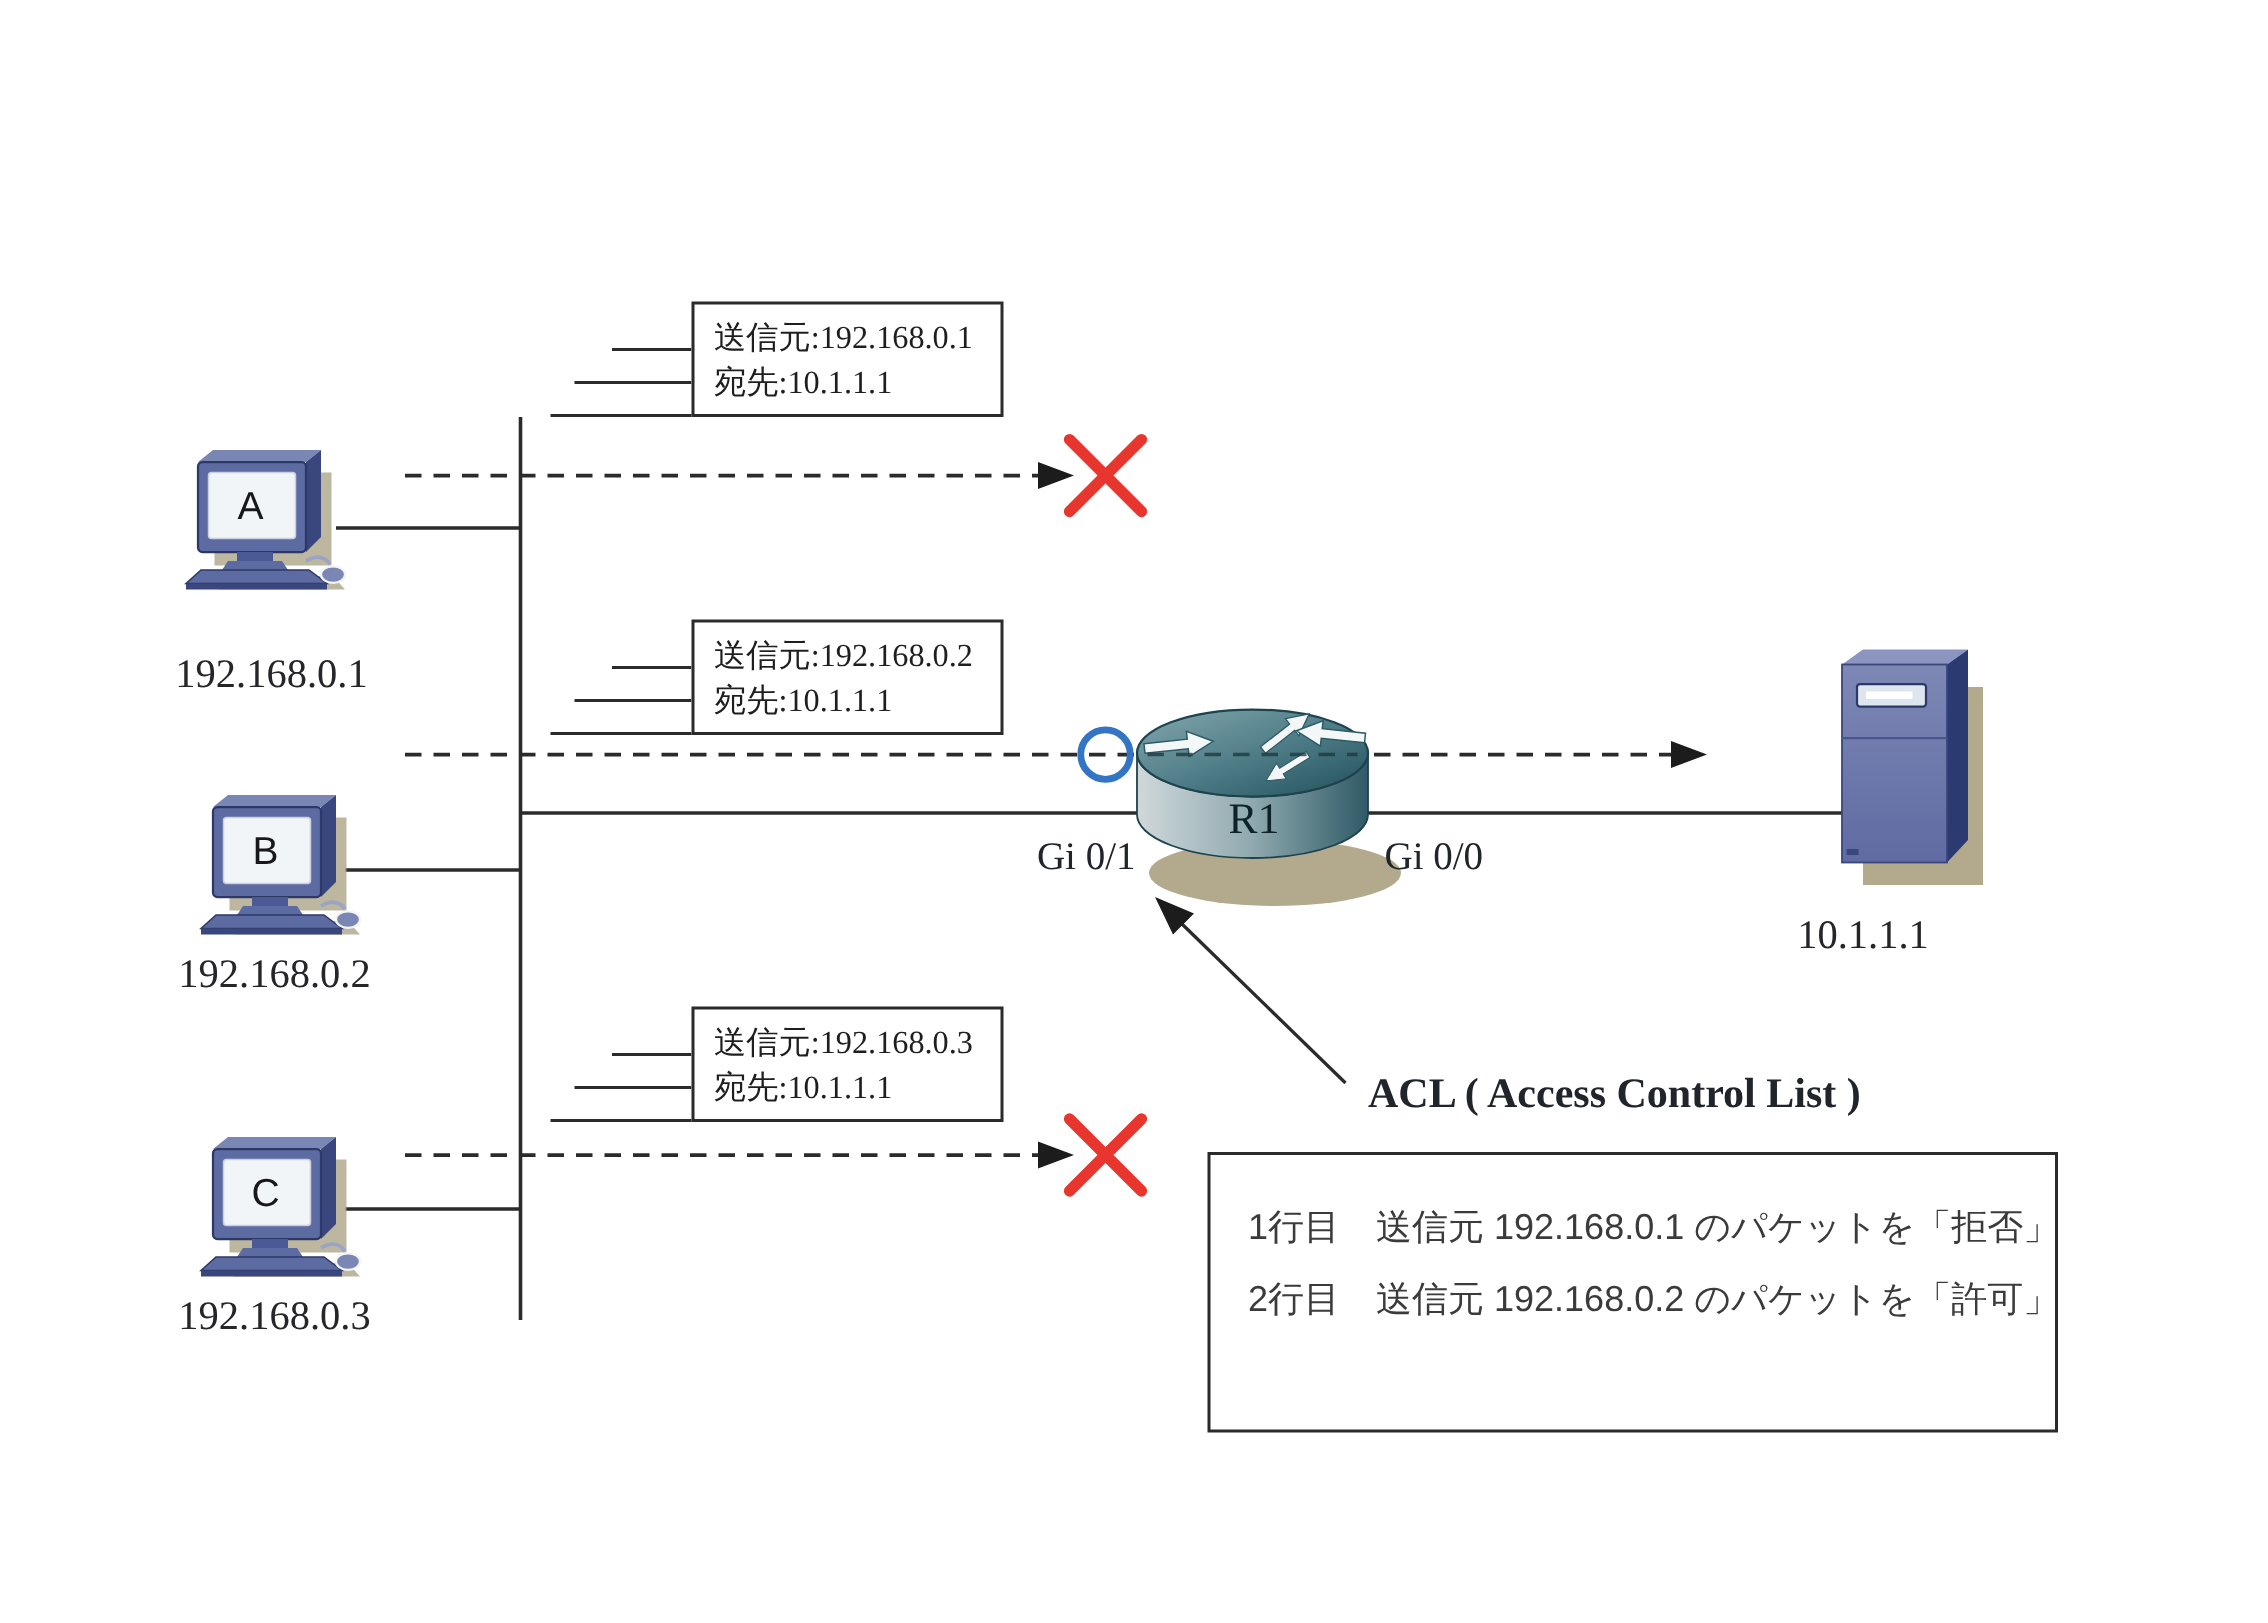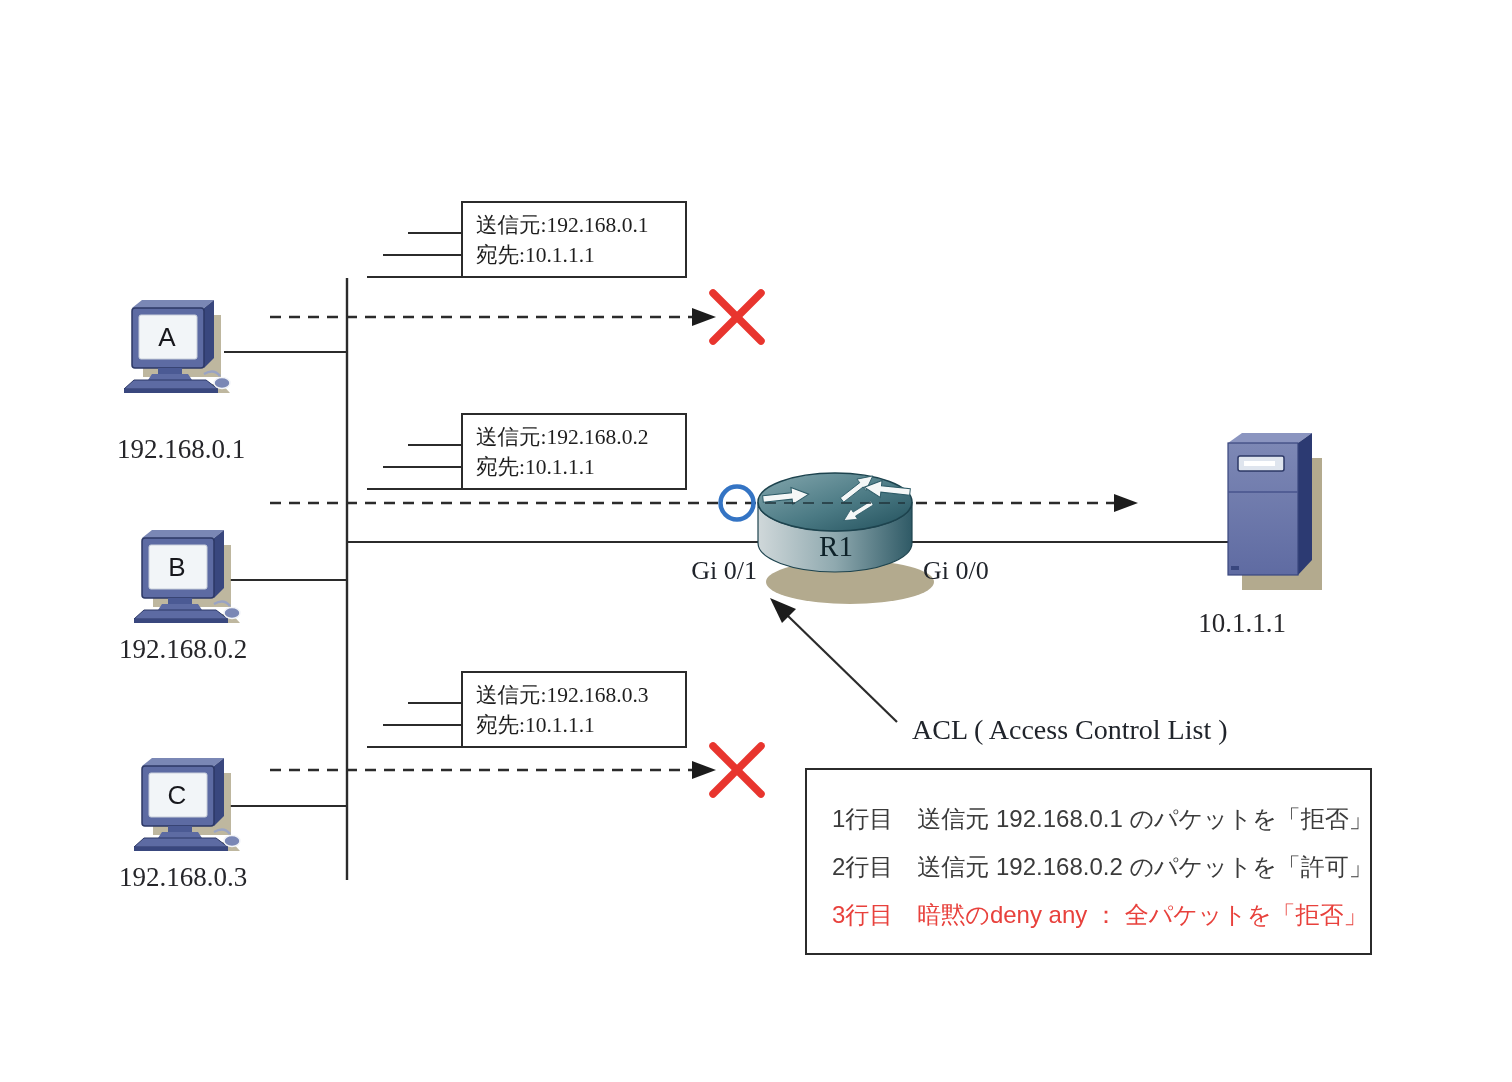--- a/index.html
+++ b/index.html
@@ -7,21 +7,21 @@
           font-family:"Liberation Serif","DejaVu Serif",serif;color:#222;}
   .abs{position:absolute;}
   svg.layer{position:absolute;left:0;top:0;}
 
   
   .title-box{left:78px;top:14px;width:385px;height:72px;border:3px solid #7e5fc8;background:#fff;
              display:flex;align-items:center;justify-content:center;}
   .title-box span{font-family:"Liberation Sans","DejaVu Sans",sans-serif;font-size:27px;color:#1c1c1c;letter-spacing:1px;}
 
   
-  .pkt{width:226px;height:77px;border:2px solid #2b2b2b;background:#fff;box-sizing:border-box;
+  .pkt{width:208px;height:77px;border:2px solid #2b2b2b;background:#fff;box-sizing:border-box;
        padding:7px 0 0 13px;line-height:30px;font-size:21.5px;color:#1e1e1e;}
   .pkt div{white-space:nowrap;}
 
   
   .iplabel{font-size:27px;color:#26262a;text-align:center;width:200px;line-height:30px;}
   .hostletter{width:40px;height:30px;line-height:30px;text-align:center;
               font-family:"Liberation Sans","DejaVu Sans",sans-serif;font-size:26px;color:#17171c;}
 
   
   .iface{font-size:26px;color:#20242b;line-height:30px;white-space:nowrap;}
@@ -186,22 +186,21 @@
   <div class="abs iplabel" style="left:81px;top:404px;margin-top:30px;">192.168.0.1</div>
   <div class="abs iplabel" style="left:83px;top:634px;">192.168.0.2</div>
   <div class="abs iplabel" style="left:83px;top:862px;">192.168.0.3</div>
 
   <div class="abs rname" style="left:806px;top:531px;">R1</div>
   <div class="abs iface" style="left:655px;top:556px;width:102px;text-align:right;">Gi 0/1</div>
   <div class="abs iface" style="left:923px;top:556px;">Gi 0/0</div>
 
   <div class="abs server-ip" style="left:1167px;top:608px;">10.1.1.1</div>
 
-  <div class="abs acl-label" style="left:912px;top:712px;">ACL ( Access Control List )</div>
+  <div class="abs acl-label" style="left:912px;top:712px;font-weight:bold;">ACL ( Access Control List )</div>
 
   <div class="abs rules-box">
     <div class="rline">1行目　送信元 192.168.0.1 のパケットを「拒否」</div>
     <div class="rline">2行目　送信元 192.168.0.2 のパケットを「許可」</div>
-    <div class="rline deny">3行目　暗黙のdeny any ： 全パケットを「拒否」</div>
   </div>
 
 
 </div>
 
 </body></html>

